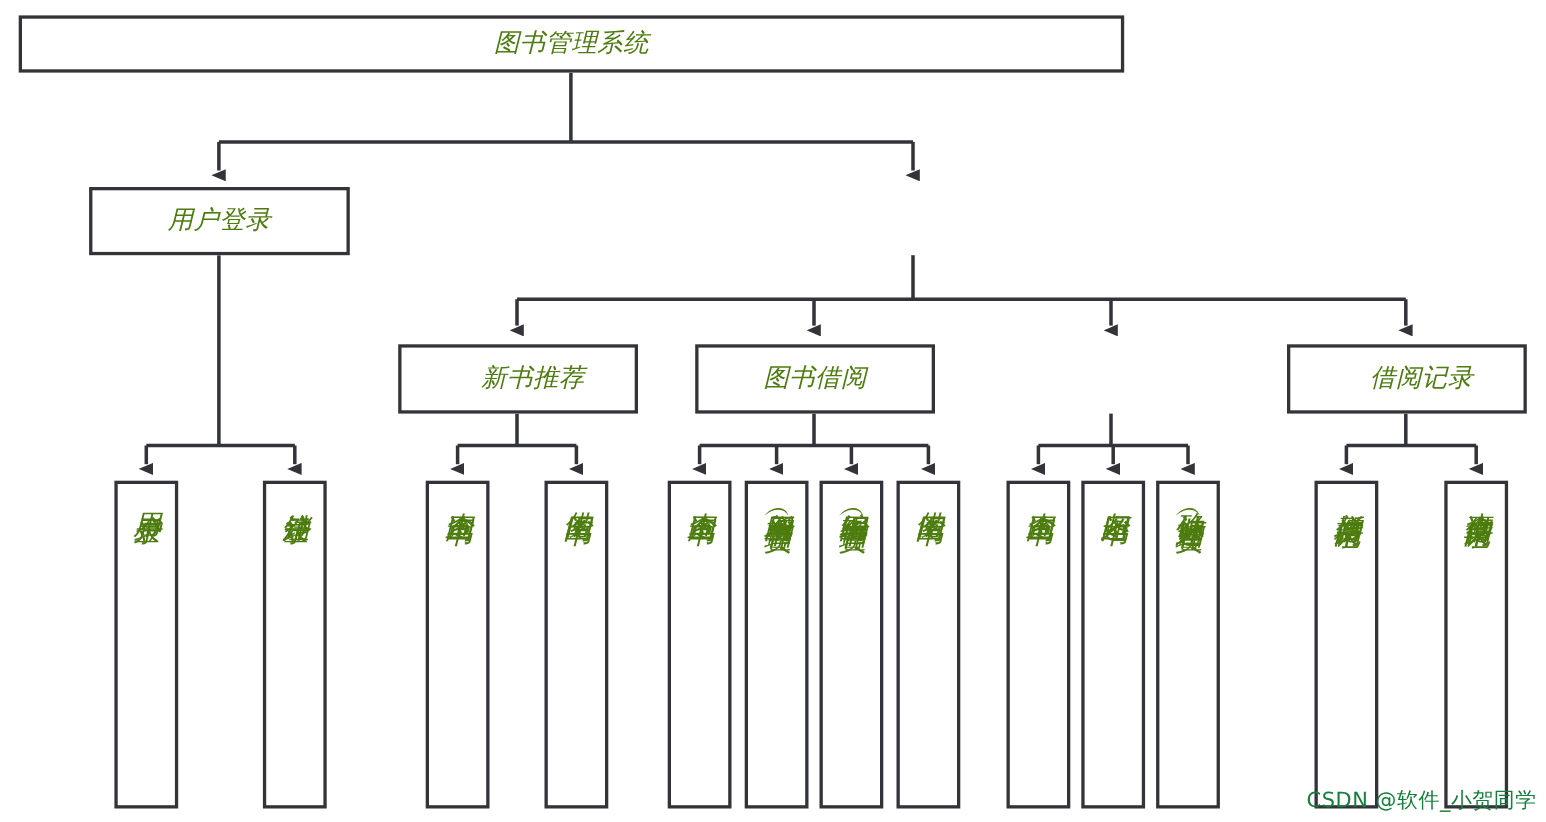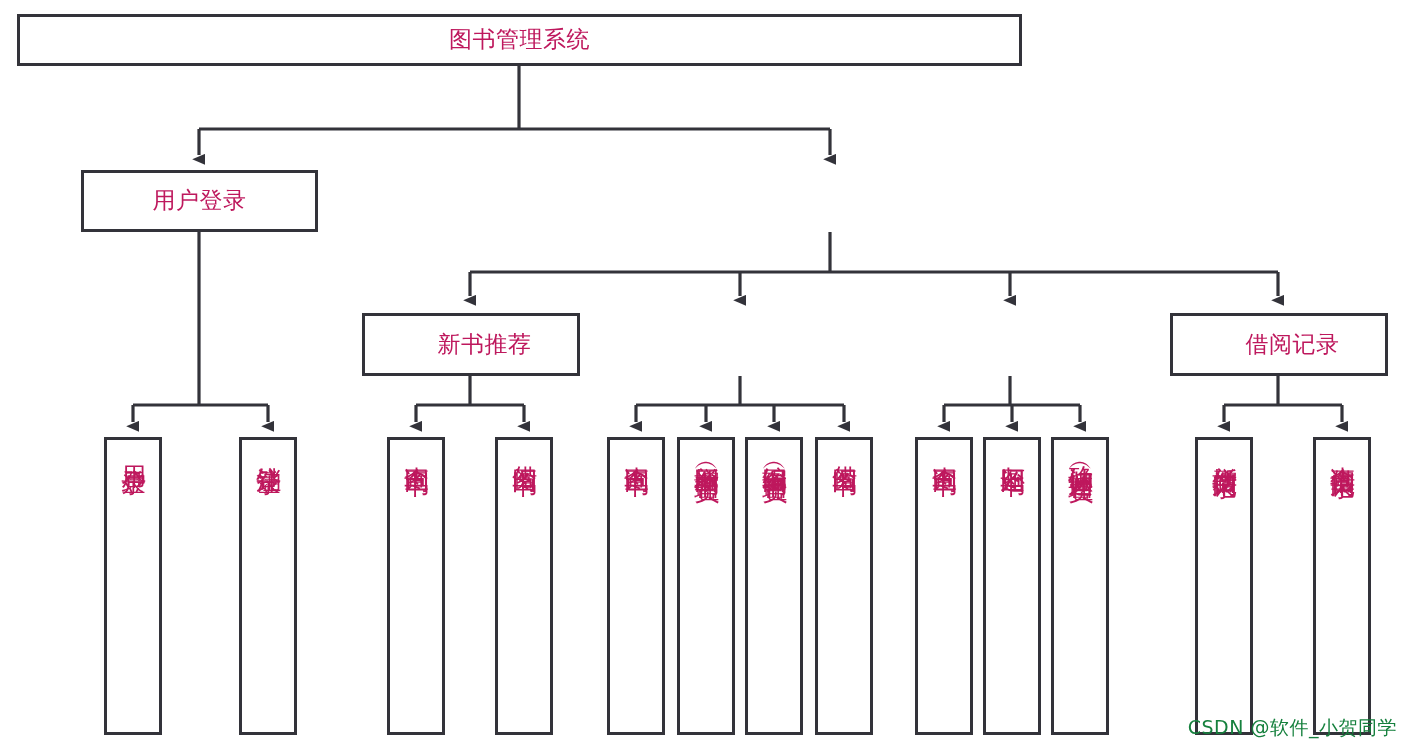--- a/index.html
+++ b/index.html
@@ -34,23 +34,24 @@
     border: 3px solid #33333a;
     display: flex;
     align-items: center;
     justify-content: center;
     z-index: 2;
   }
   .node-label {
     font-size: 23px;
     line-height: 1.12;
     letter-spacing: 0.5px;
-    color: #be185d;
+    color: #4d7c0f;
     white-space: nowrap;
     text-align: left;
+    font-style: italic;
   }
   
   .node.vertical {
     align-items: flex-start;
     justify-content: center;
     padding-top: 6px;
   }
   .node.vertical .node-label {
     writing-mode: vertical-rl;
     text-orientation: upright;
@@ -135,20 +136,23 @@
 
   <div class="node" style="left:81px; top:170px; width:237px; height:62px;">
     <span class="node-label">用户登录</span>
   </div>
 
 
   <div class="node" style="left:362px; top:313px; width:218px; height:63px;padding-left:27px;">
     <span class="node-label">新书推荐</span>
   </div>
 
+  <div class="node" style="left:632px; top:313px; width:218px; height:63px;">
+    <span class="node-label">图书借阅</span>
+  </div>
 
 
   <div class="node" style="left:1170px; top:313px; width:218px; height:63px;padding-left:27px;">
     <span class="node-label">借阅记录</span>
   </div>
 
   <div class="node vertical" style="left:104px; top:437px; width:58px; height:298px;">
     <span class="node-label">用户登录</span>
   </div>
 

